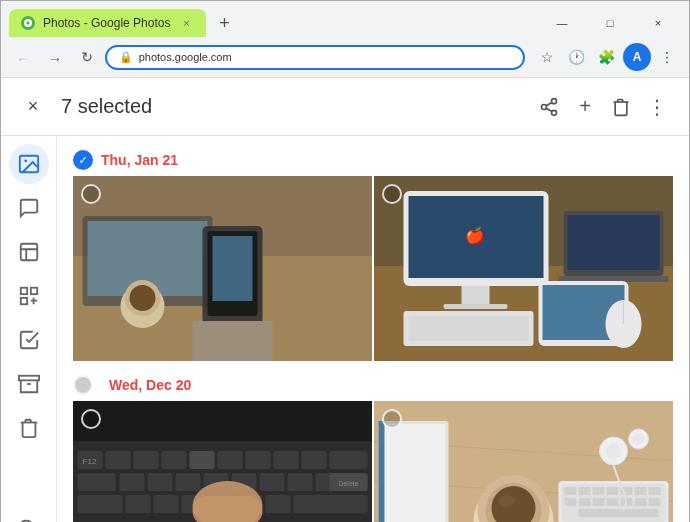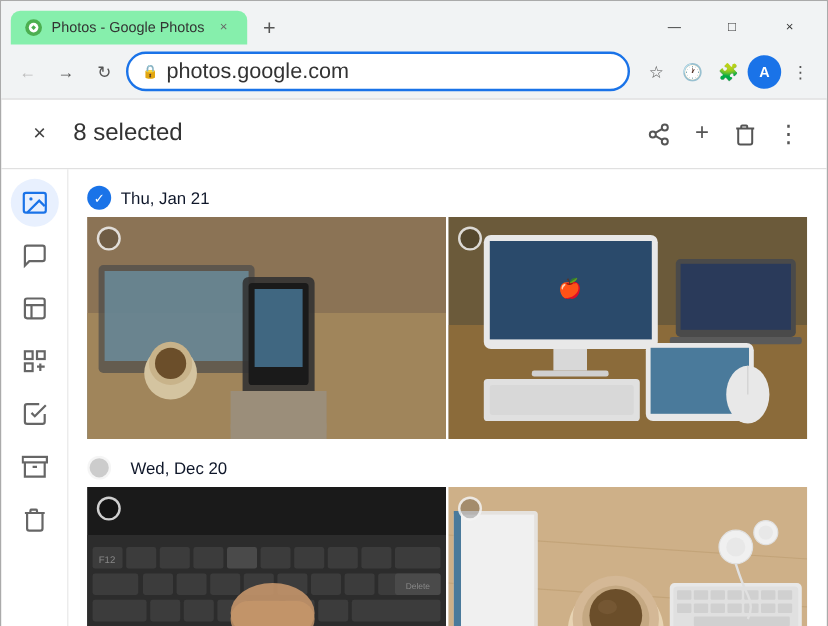--- a/index.html
+++ b/index.html
@@ -1,32 +1,32 @@
 <!DOCTYPE html>
 <html><head>
   <meta charset="utf-8">
   <style>
     * { margin: 0; padding: 0; box-sizing: border-box; }
     body { width: 690px; height: 522px; font-family: Arial, sans-serif; overflow: hidden; background: #fff; }
 
     
     .browser-chrome { background: #f1f3f4; border-bottom: 1px solid #ddd; }
     .browser-titlebar { display: flex; align-items: center; padding: 6px 8px 0 8px; gap: 4px; }
-    .browser-tab { background: #86efac; border-radius: 8px 8px 0 0; padding: 6px 12px; display: flex; align-items: center; gap: 8px; font-size: 12px; color: #444; min-width: 160px; }
+    .browser-tab { background: #bef264; border-radius: 8px 8px 0 0; padding: 6px 12px; display: flex; align-items: center; gap: 8px; font-size: 12px; color: #444; min-width: 160px; }
     .browser-tab-favicon { width: 14px; height: 14px; background: #4caf50; border-radius: 50%; display: flex; align-items: center; justify-content: center; font-size: 8px; color: white; }
     .browser-tab-close { width: 16px; height: 16px; border-radius: 50%; display: flex; align-items: center; justify-content: center; cursor: pointer; font-size: 11px; color: #666; margin-left: auto; }
     .browser-tab-new { width: 28px; height: 28px; display: flex; align-items: center; justify-content: center; font-size: 18px; color: #555; cursor: pointer; }
     .browser-controls { display: flex; align-items: center; gap: 4px; padding: 4px 8px 6px 8px; }
     .win-controls { display: flex; gap: 2px; margin-left: auto; }
     .win-btn { width: 46px; height: 32px; display: flex; align-items: center; justify-content: center; cursor: pointer; font-size: 11px; color: #333; }
     .nav-btn { width: 28px; height: 28px; border-radius: 50%; display: flex; align-items: center; justify-content: center; cursor: pointer; font-size: 14px; color: #555; border: none; background: transparent; }
     .nav-btn.disabled { color: #bbb; cursor: default; }
     .address-bar { flex: 1; background: #fff; border: 2px solid #1a73e8; border-radius: 20px; padding: 4px 12px; font-size: 13px; color: #333; display: flex; align-items: center; gap: 6px; }
     .address-bar-lock { font-size: 11px; color: #188038; }
-    .address-text { font-size: 18px; color: #333; }
+    .address-text { font-size: 11px; color: #333; }
     .toolbar-icons { display: flex; align-items: center; gap: 2px; margin-left: 4px; }
     .tb-icon { width: 28px; height: 28px; border-radius: 50%; display: flex; align-items: center; justify-content: center; cursor: pointer; font-size: 14px; color: #555; }
     .tb-icon.profile { background: #1a73e8; color: white; font-size: 12px; font-weight: bold; border-radius: 50%; }
 
     
     .photos-app { display: flex; height: 420px; }
 
     
     .app-header { display: flex; align-items: center; padding: 0 16px; height: 58px; border-bottom: 1px solid #e0e0e0; gap: 12px; }
     .close-selection { width: 32px; height: 32px; border-radius: 50%; display: flex; align-items: center; justify-content: center; cursor: pointer; font-size: 18px; color: #444; }
@@ -37,21 +37,21 @@
     
     .sidebar { width: 56px; padding: 8px 0; display: flex; flex-direction: column; gap: 4px; align-items: center; border-right: 1px solid #e8e8e8; }
     .sidebar-item { width: 40px; height: 40px; border-radius: 50%; display: flex; align-items: center; justify-content: center; cursor: pointer; font-size: 18px; color: #555; }
     .sidebar-item.active { background: #e8f0fe; color: #1a73e8; }
 
     
     .main-content { flex: 1; overflow-y: auto; padding: 8px 0; }
     .date-group { margin-bottom: 8px; }
     .date-header { display: flex; align-items: center; padding: 6px 16px; gap: 8px; font-size: 13px; color: #444; }
     .date-header-check { width: 20px; height: 20px; border-radius: 50%; background: #1a73e8; display: flex; align-items: center; justify-content: center; color: white; font-size: 11px; }
-    .date-label { font-size: 14px; color: #0f172a; font-weight: 400; }
+    .date-label { font-size: 14px; color: #ef4444; font-weight: 700; }
     .photo-grid { display: grid; grid-template-columns: 1fr 1fr; gap: 2px; padding: 0 16px; }
     .photo-item { position: relative; height: 185px; overflow: hidden; background: #eee; cursor: pointer; }
     .photo-placeholder { width: 100%; height: 100%; }
     .photo-checkbox { position: absolute; top: 8px; left: 8px; width: 20px; height: 20px; border-radius: 50%; border: 2px solid rgba(255,255,255,0.8); background: rgba(0,0,0,0.2); display: flex; align-items: center; justify-content: center; }
 
     
     .photo-1 { background: linear-gradient(135deg, #8B7355 0%, #A0855B 20%, #6B8E9F 40%, #9B8E7A 60%, #5C7A8C 80%, #7B6B5A 100%); }
     .photo-2 { background: linear-gradient(135deg, #5C4A2A 0%, #8B7355 25%, #D4C4A0 50%, #9B8E7A 75%, #4A3D2A 100%); }
     .photo-3 { background: linear-gradient(135deg, #1A1A1A 0%, #2C2C2C 30%, #3C3C3C 50%, #1A1A1A 80%, #0A0A0A 100%); }
     .photo-4 { background: linear-gradient(135deg, #D4B896 0%, #C4A882 30%, #E8D4B4 60%, #B8A080 100%); }
@@ -97,21 +97,21 @@
         <div class="tb-icon">🕐</div>
         <div class="tb-icon">🧩</div>
         <div class="tb-icon profile">A</div>
         <div class="tb-icon">⋮</div>
       </div>
     </div>
   </div>
 
   <div class="app-header">
     <div class="close-selection">×</div>
-    <span class="selection-count">8 selected</span>
+    <span class="selection-count">7 selected</span>
     <div class="header-actions">
       <div class="header-icon-btn">
         <svg class="icon-svg" viewBox="0 0 24 24" fill="none" stroke="#555" stroke-width="2">
           <circle cx="18" cy="5" r="3"></circle>
             <circle cx="6" cy="12" r="3"></circle>
             <circle cx="18" cy="19" r="3"></circle>
           <line x1="8.59" y1="13.51" x2="15.42" y2="17.49"></line>
             <line x1="15.41" y1="6.51" x2="8.59" y2="10.49"></line>
         </svg>
       </div>

